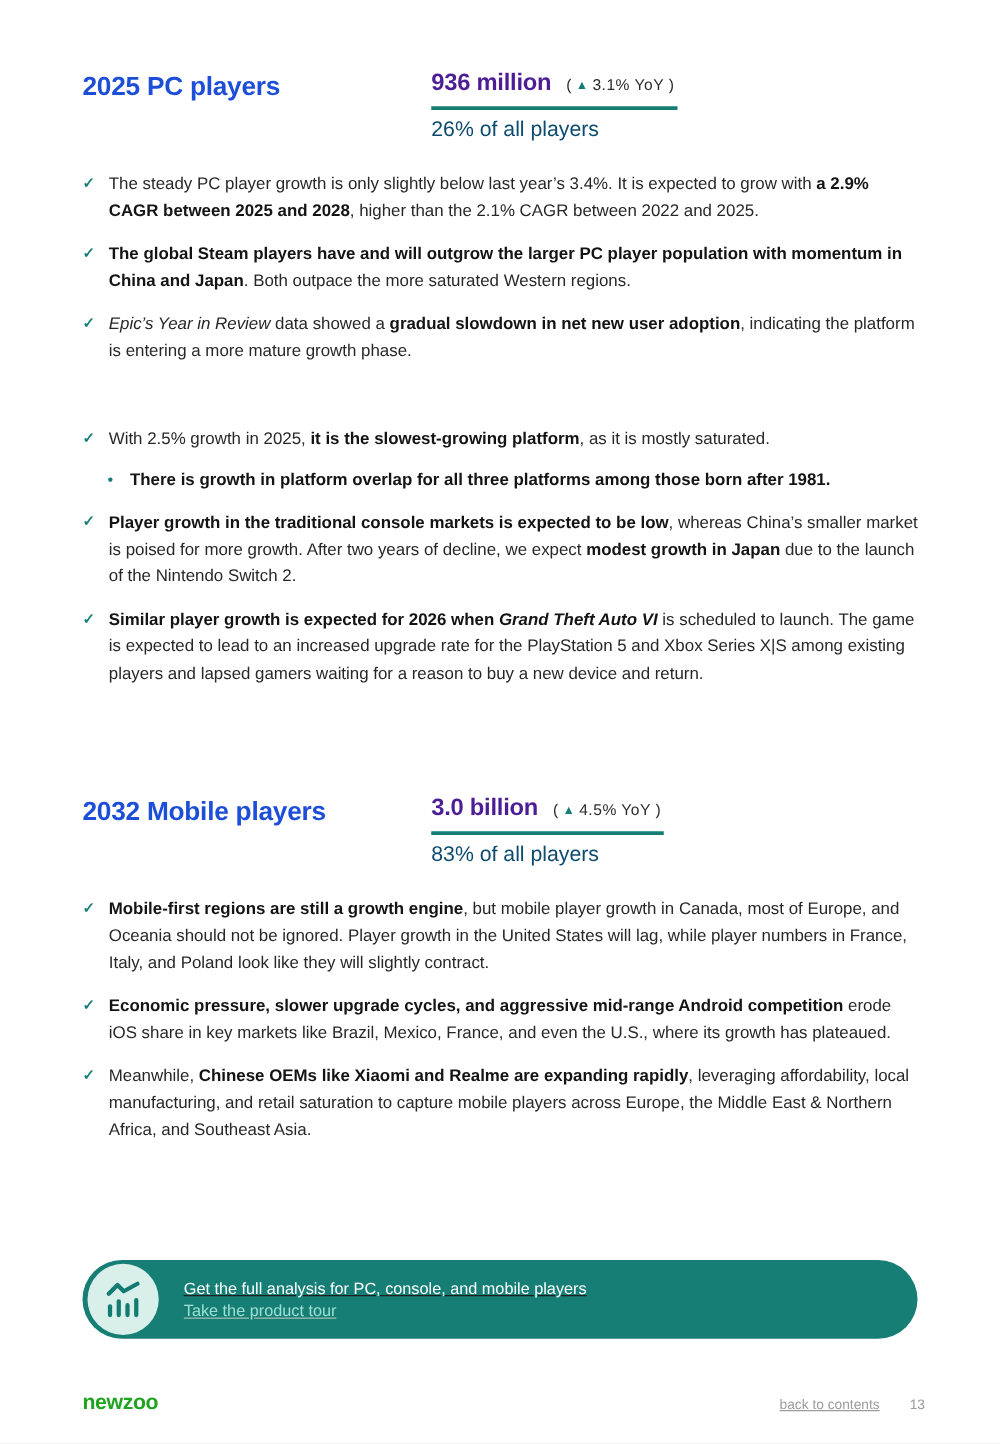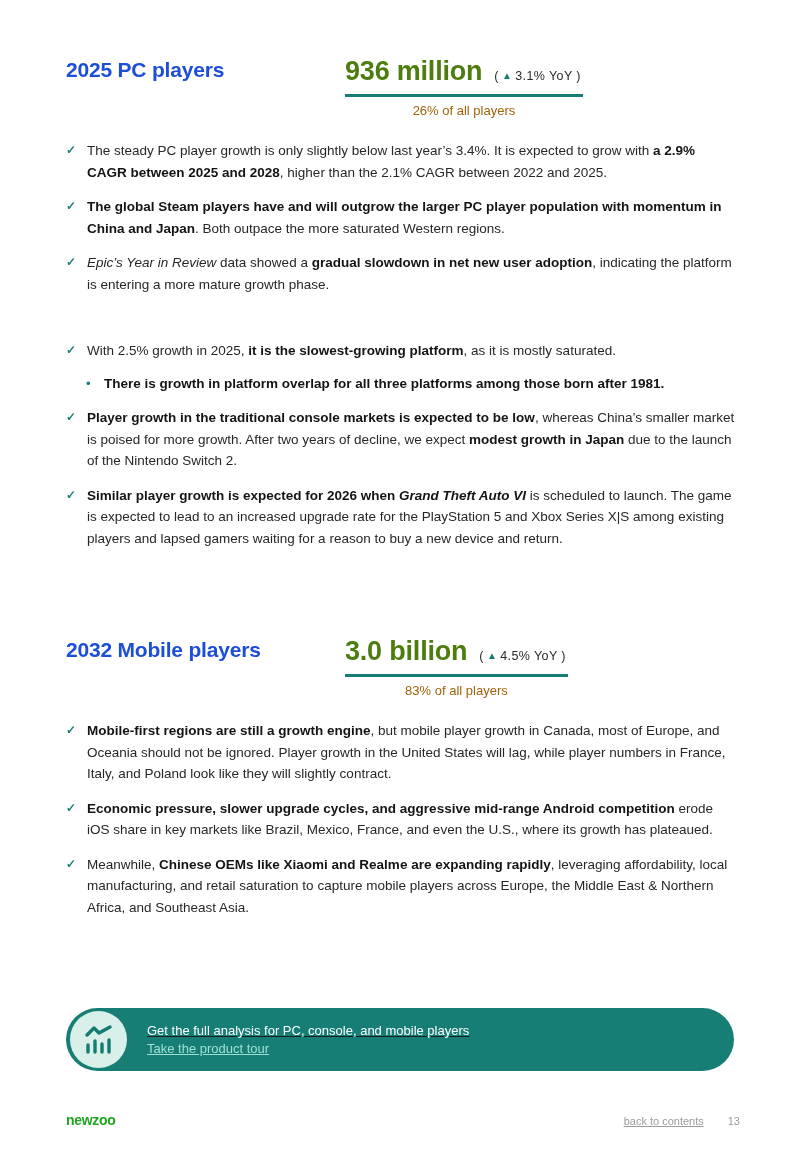--- a/index.html
+++ b/index.html
@@ -21,24 +21,24 @@
   .sec-head{display:flex;align-items:flex-start;}
   .sec-title{
     width:279px;flex:0 0 279px;font-size:21px;font-weight:700;
     letter-spacing:-0.2px;padding-top:2px;color:#1d4ed8;
   }
   .stat-block{display:inline-block;}
   .stat-row{
     display:flex;align-items:baseline;gap:12px;
     border-bottom:3px solid var(--teal);padding-bottom:7px;padding-right:2px;
   }
-  .stat-value{font-size:27px;font-weight:700;letter-spacing:-0.2px;color:#4d7c0f;}
+  .stat-value{font-size:19px;font-weight:700;letter-spacing:-0.2px;color:#4c1d95;}
   .stat-yoy{font-size:12.5px;color:#2a2a2a;letter-spacing:0.4px;white-space:nowrap;}
   .stat-yoy .tri{color:var(--teal);font-size:10px;position:relative;top:-1px;margin:0 3px;}
-  .stat-share{font-size:13px;margin-top:6px;color:#a16207;text-align:center;}
+  .stat-share{font-size:17px;margin-top:6px;color:#0c4a6e;}
   .bullets{margin-top:22px;}
   .bullet{
     display:flex;gap:9px;font-size:13.5px;line-height:21.5px;color:#272727;
     margin-bottom:13px;
   }
   .bullet .check{
     flex:0 0 12px;color:var(--teal);font-size:12px;line-height:21.5px;font-weight:700;
   }
   .bullet.sub{margin-left:20px;margin-top:-2px;}
   .bullet.sub .dot{flex:0 0 9px;color:var(--teal);font-size:13px;line-height:21.5px;}
@@ -52,21 +52,21 @@
   .banner-circle{
     width:57px;height:57px;border-radius:50%;background:var(--mint);
     margin-left:4px;flex:0 0 57px;display:flex;align-items:center;justify-content:center;
   }
   .banner-text{margin-left:20px;font-size:13px;line-height:17.5px;color:#ffffff;}
   .banner-link{color:var(--link-mint);text-decoration:underline;cursor:pointer;}
   .footer{
     position:absolute;left:66px;right:60px;top:1112px;
     display:flex;justify-content:space-between;align-items:baseline;
   }
-  .logo{font-size:14px;font-weight:700;color:var(--green);letter-spacing:-0.3px;}
+  .logo{font-size:17px;font-weight:700;color:var(--green);letter-spacing:-0.3px;}
   .footer-right{display:flex;gap:24px;align-items:baseline;}
   .back-link{font-size:11px;color:var(--gray);text-decoration:underline;cursor:pointer;}
   .page-num{font-size:11px;color:var(--gray);}
 </style>
 </head>
 <body>
 
 <div class="page">
 
   <div id="sections-root">

